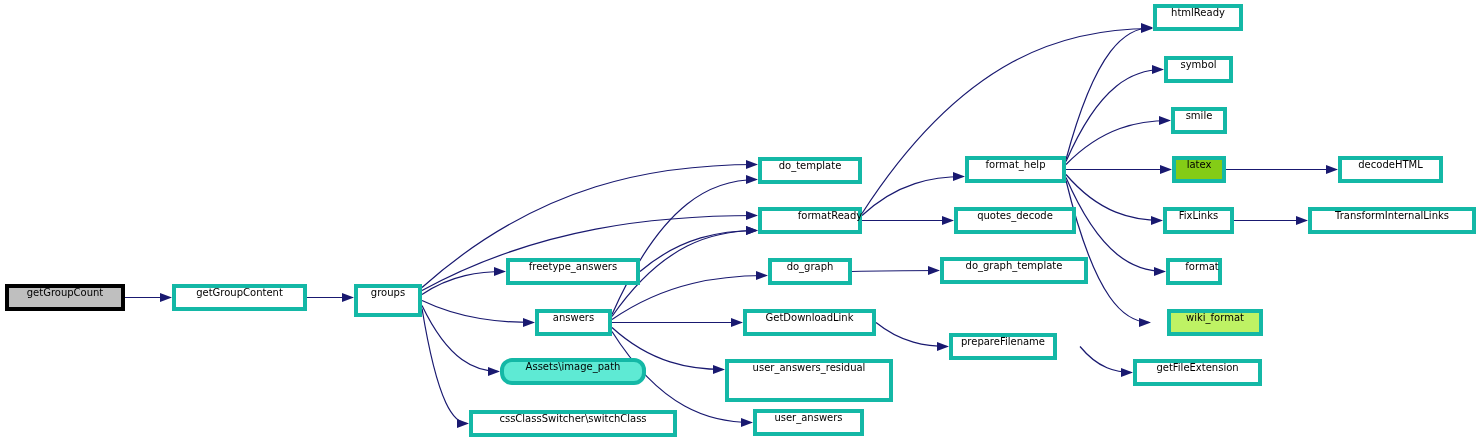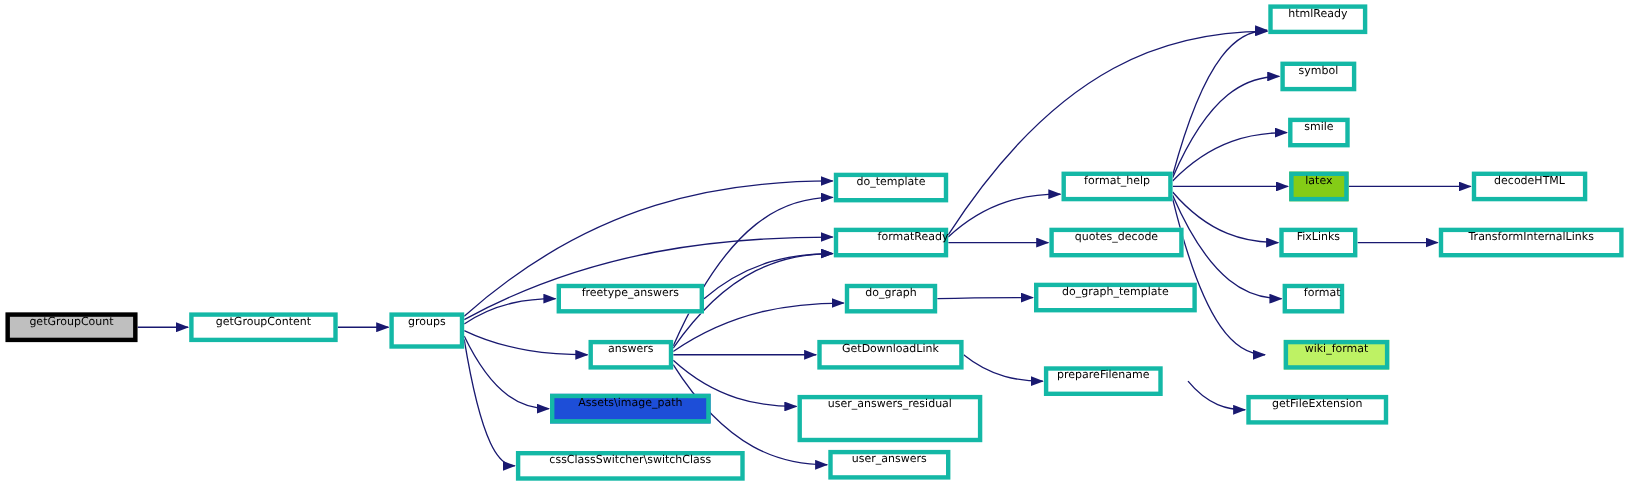--- a/index.html
+++ b/index.html
@@ -92,21 +92,21 @@
       </div>
       <div class="node" style="left: 354px; top: 284px; width: 68px; height: 33px; background: rgb(255, 255, 255);">
         <span>groups</span>
       </div>
       <div class="node" style="left: 506px; top: 258px; width: 134px; height: 27px; background: rgb(255, 255, 255);">
         <span>freetype_answers</span>
       </div>
       <div class="node" style="left: 535px; top: 309px; width: 77px; height: 27px; background: rgb(255, 255, 255);">
         <span>answers</span>
       </div>
-      <div class="node" style="left: 500px; top: 358px; width: 146px; height: 27px; background: #1d4ed8;">
+      <div class="node" style="left: 500px; top: 358px; width: 146px; height: 27px; background: #5eead4; border-radius: 12px;">
         <span>Assets\image_path</span>
       </div>
       <div class="node" style="left: 469px; top: 410px; width: 208px; height: 27px; background: rgb(255, 255, 255);">
         <span>cssClassSwitcher\switchClass</span>
       </div>
       <div class="node" style="left: 758px; top: 157px; width: 104px; height: 27px; background: rgb(255, 255, 255);">
         <span>do_template</span>
       </div>
       <div class="node" style="left: 758px; top: 207px; width: 104px; height: 27px; background: rgb(255, 255, 255); padding-left: 40px;">
         <span>formatReady</span>

